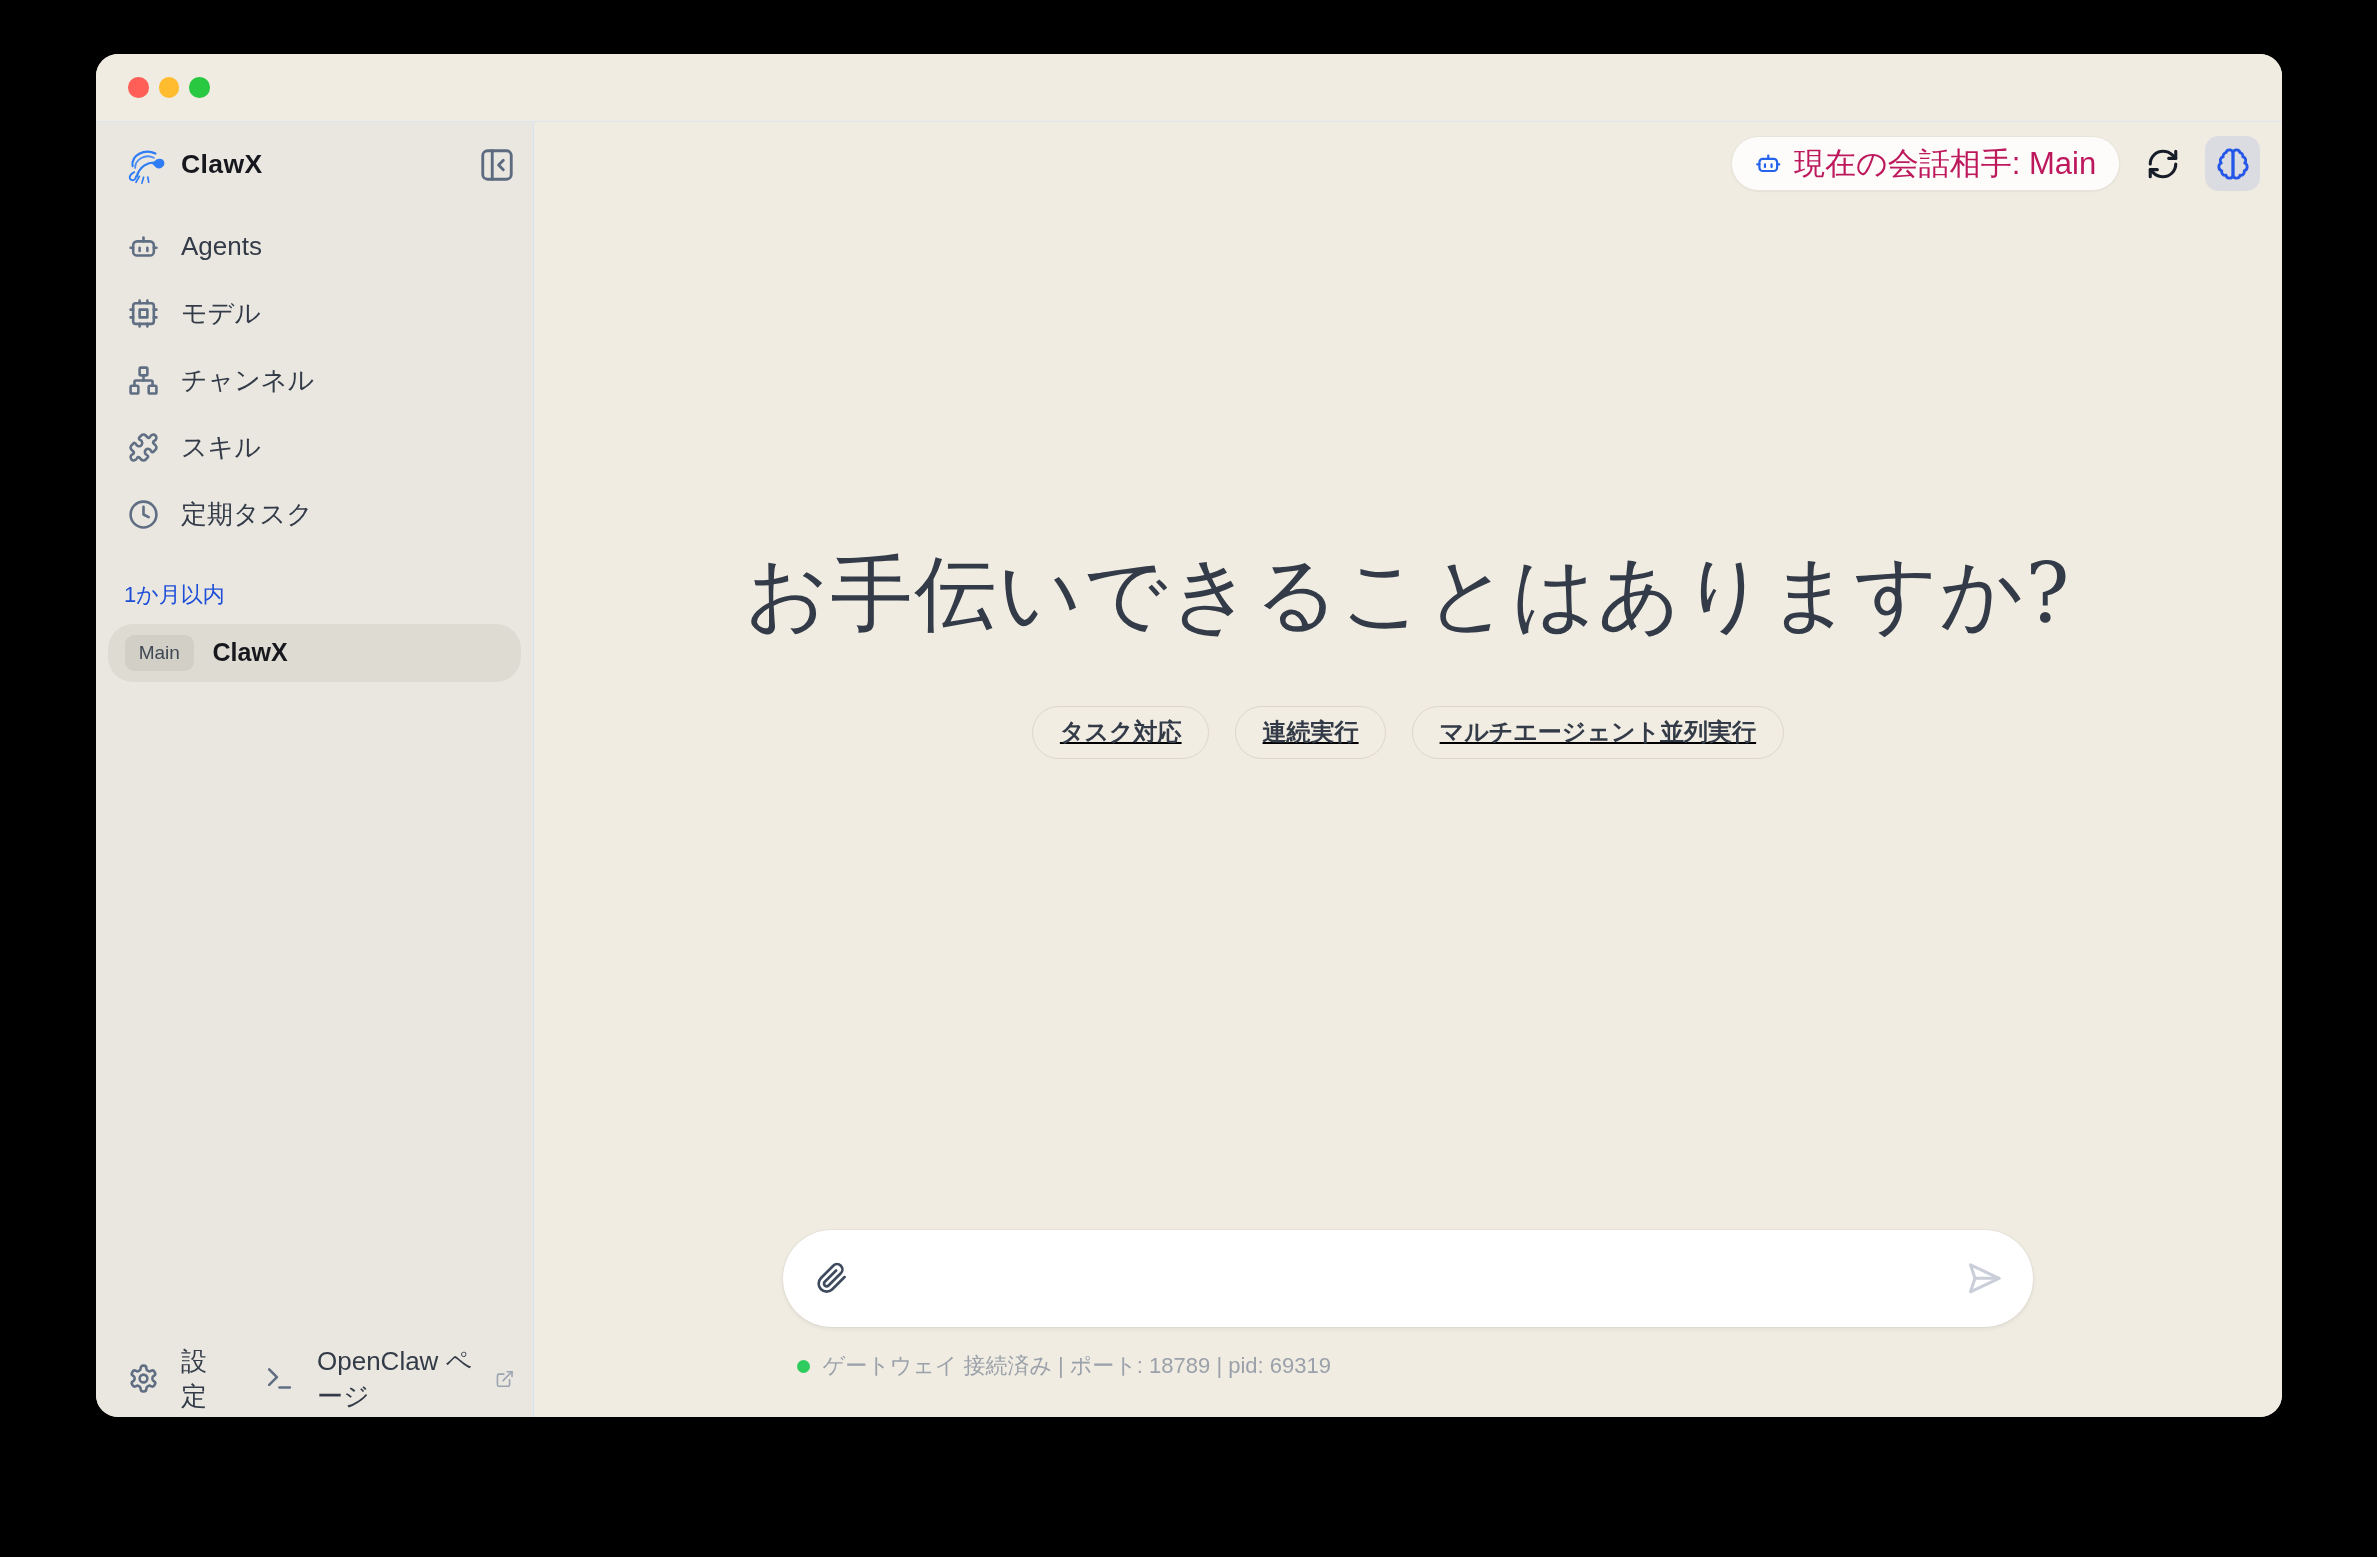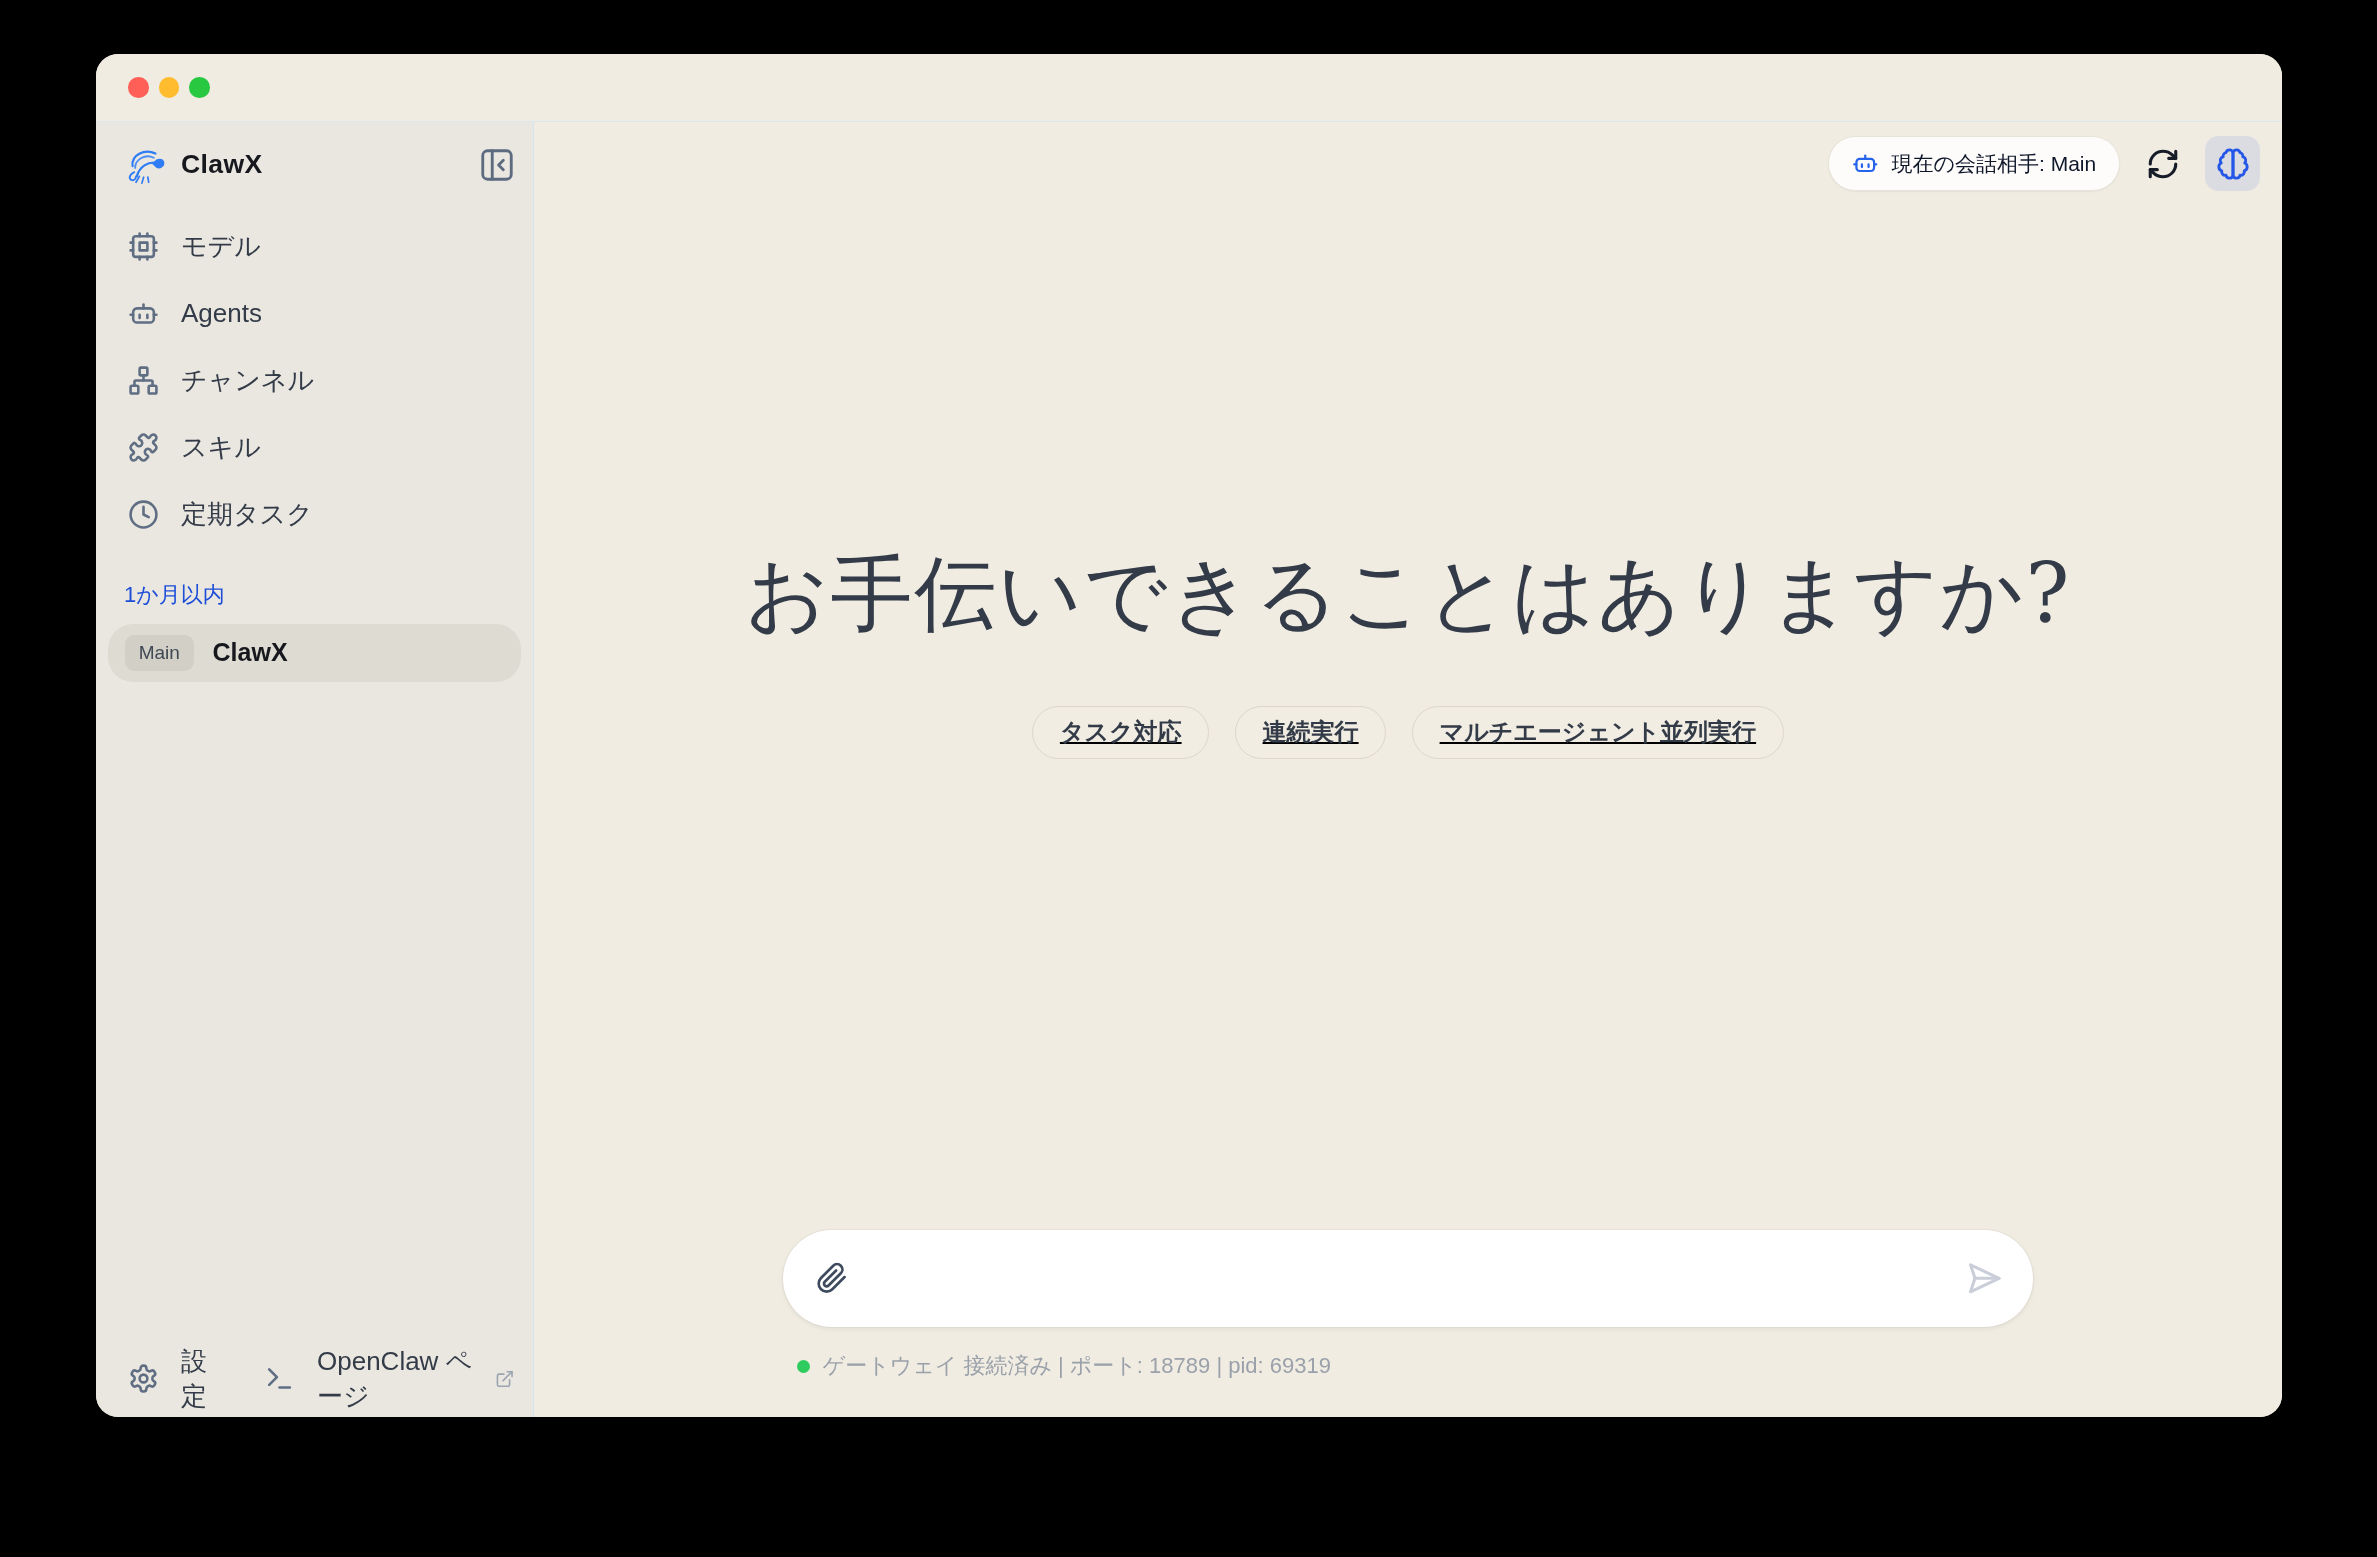--- a/index.html
+++ b/index.html
@@ -62,21 +62,21 @@
     font-size:26px;font-weight:500;color:#333B48;text-align:left;
   }
   .footer-item svg.lead{width:31px;height:31px;color:#5F6E83;flex:0 0 31px;}
   .footer-item svg.trail{width:26px;height:26px;color:#9AA5B1;margin-left:auto;}
   
   .main{flex:1;display:flex;flex-direction:column;align-items:center;background:#F0ECE1;min-width:0;}
   .main-top{align-self:stretch;display:flex;align-items:center;justify-content:flex-end;padding:13.7px 22px 0 0;height:56px;}
   .conv-pill{
     height:55px;border-radius:28px;background:#FDFCFA;border:1.7px solid #E7E4DB;cursor:pointer;
     display:flex;align-items:center;gap:13px;padding:0 23px;font-family:inherit;
-    font-size:21px;font-weight:500;color:#0f172a;box-shadow:0 0.9px 1.7px rgba(16,24,40,.05);
+    font-size:31px;font-weight:500;color:#be185d;box-shadow:0 0.9px 1.7px rgba(16,24,40,.05);
   }
   .conv-pill svg{width:26.5px;height:26.5px;color:#2563EB;}
   .refresh-btn{background:none;border:none;cursor:pointer;margin:0 22px;padding:3.4px;display:flex;color:#171D28;}
   .refresh-btn svg{width:34px;height:34px;}
   .brain-btn{
     width:55px;height:55px;border-radius:13.7px;background:#DBDBE2;border:none;cursor:pointer;
     display:flex;align-items:center;justify-content:center;color:#2457E8;
   }
   .brain-btn svg{width:34px;height:34px;}
   .greeting{
@@ -139,33 +139,33 @@
               <path d="M9 3v18"></path>
               <path d="m16 15-3-3 3-3"></path>
           </svg>
         </button>
       </div>
 
 
       <div class="nav">
         <button class="nav-item">
           <svg viewBox="0 0 24 24" fill="none" stroke="currentColor" stroke-width="2" stroke-linecap="round" stroke-linejoin="round">
+            <path d="M12 8V5"></path>
+              <rect x="4" y="8" width="16" height="11" rx="3"></rect>
+            <path d="M2 13h2M20 13h2M9 13v2.5M15 13v2.5"></path>
+          </svg>
+          <span>Agents</span>
+        </button>
+        <button class="nav-item">
+          <svg viewBox="0 0 24 24" fill="none" stroke="currentColor" stroke-width="2" stroke-linecap="round" stroke-linejoin="round">
             <rect x="4" y="4" width="16" height="16" rx="2"></rect>
               <rect x="9" y="9" width="6" height="6"></rect>
             <path d="M9 2v2M15 2v2M9 20v2M15 20v2M2 9h2M2 15h2M20 9h2M20 15h2"></path>
           </svg>
           <span>モデル</span>
-        </button>
-        <button class="nav-item">
-          <svg viewBox="0 0 24 24" fill="none" stroke="currentColor" stroke-width="2" stroke-linecap="round" stroke-linejoin="round">
-            <path d="M12 8V5"></path>
-              <rect x="4" y="8" width="16" height="11" rx="3"></rect>
-            <path d="M2 13h2M20 13h2M9 13v2.5M15 13v2.5"></path>
-          </svg>
-          <span>Agents</span>
         </button>
         <button class="nav-item">
           <svg viewBox="0 0 24 24" fill="none" stroke="currentColor" stroke-width="2" stroke-linecap="round" stroke-linejoin="round">
             <rect x="16" y="16" width="6" height="6" rx="1"></rect>
               <rect x="2" y="16" width="6" height="6" rx="1"></rect>
               <rect x="9" y="2" width="6" height="6" rx="1"></rect>
             <path d="M5 16v-3a1 1 0 0 1 1-1h12a1 1 0 0 1 1 1v3"></path>
               <path d="M12 12V8"></path>
           </svg>
           <span>チャンネル</span>

